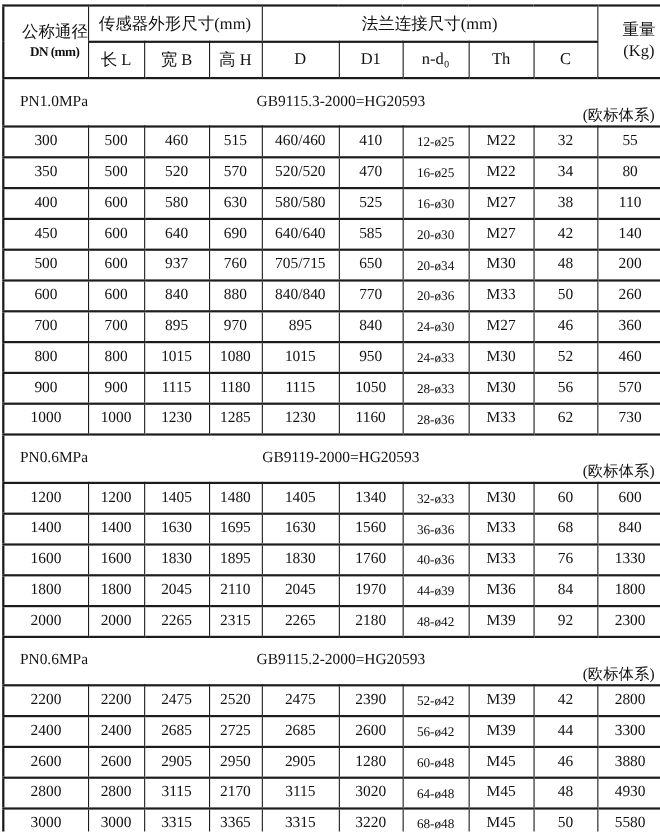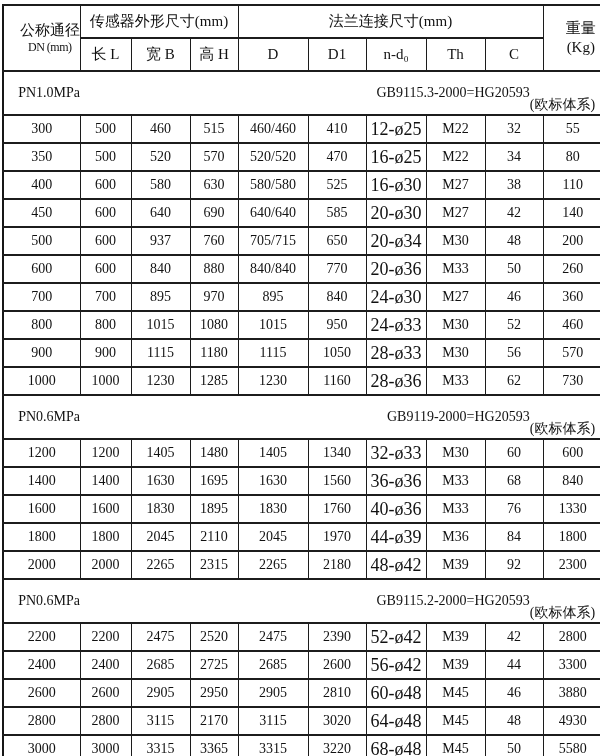--- a/index.html
+++ b/index.html
@@ -25,33 +25,33 @@
     border-bottom: 2px solid #1c1c1c;
     padding: 0;
     text-align: center;
     vertical-align: middle;
     font-weight: normal;
     overflow: hidden;
     white-space: nowrap;
   }
   .spec thead th { height: 33px; font-size: 15px; }
   .spec thead .h-two-line { line-height: 1.25; padding-left: 16px; }
-  .spec thead .sub { font-size: 12px; letter-spacing: -0.5px; }
+  .spec thead .sub { font-size: 12px; letter-spacing: -0.5px; font-weight: bold; }
   .spec tbody td { height: 28px; font-size: 14px; }
-  .spec tbody td.nd-col { font-size: 18px; }
+  .spec tbody td.nd-col { font-size: 12px; }
   .spec tr.section-row td { height: 23px; }
   .section-wrap {
     display: flex;
     align-items: center;
     padding: 0 7px 0 8px;
     font-size: 14px;
     width: 100%;
   }
   .section-wrap .pn { width: 68px; text-align: right; flex: none; }
-  .section-wrap .std { flex: 1; text-align: right; padding-left: 10px; }
+  .section-wrap .std { flex: 1; text-align: center; padding-left: 10px; }
   .section-wrap .sys { text-align: right; flex: none; margin-top: 24px; }
 </style>
 </head>
 <body>
 
 <div class="page">
   <table class="spec">
     <colgroup>
       <col style="width:77px">
         <col style="width:51px">
@@ -319,21 +319,21 @@
           <td>M39</td>
           <td>44</td>
           <td>3300</td>
         </tr>
         <tr>
           <td>2600</td>
           <td>2600</td>
           <td>2905</td>
           <td>2950</td>
           <td>2905</td>
-          <td>2810</td>
+          <td>1280</td>
           <td class="nd-col">60-ø48</td>
           <td>M45</td>
           <td>46</td>
           <td>3880</td>
         </tr>
         <tr>
           <td>2800</td>
           <td>2800</td>
           <td>3115</td>
           <td>2170</td>

